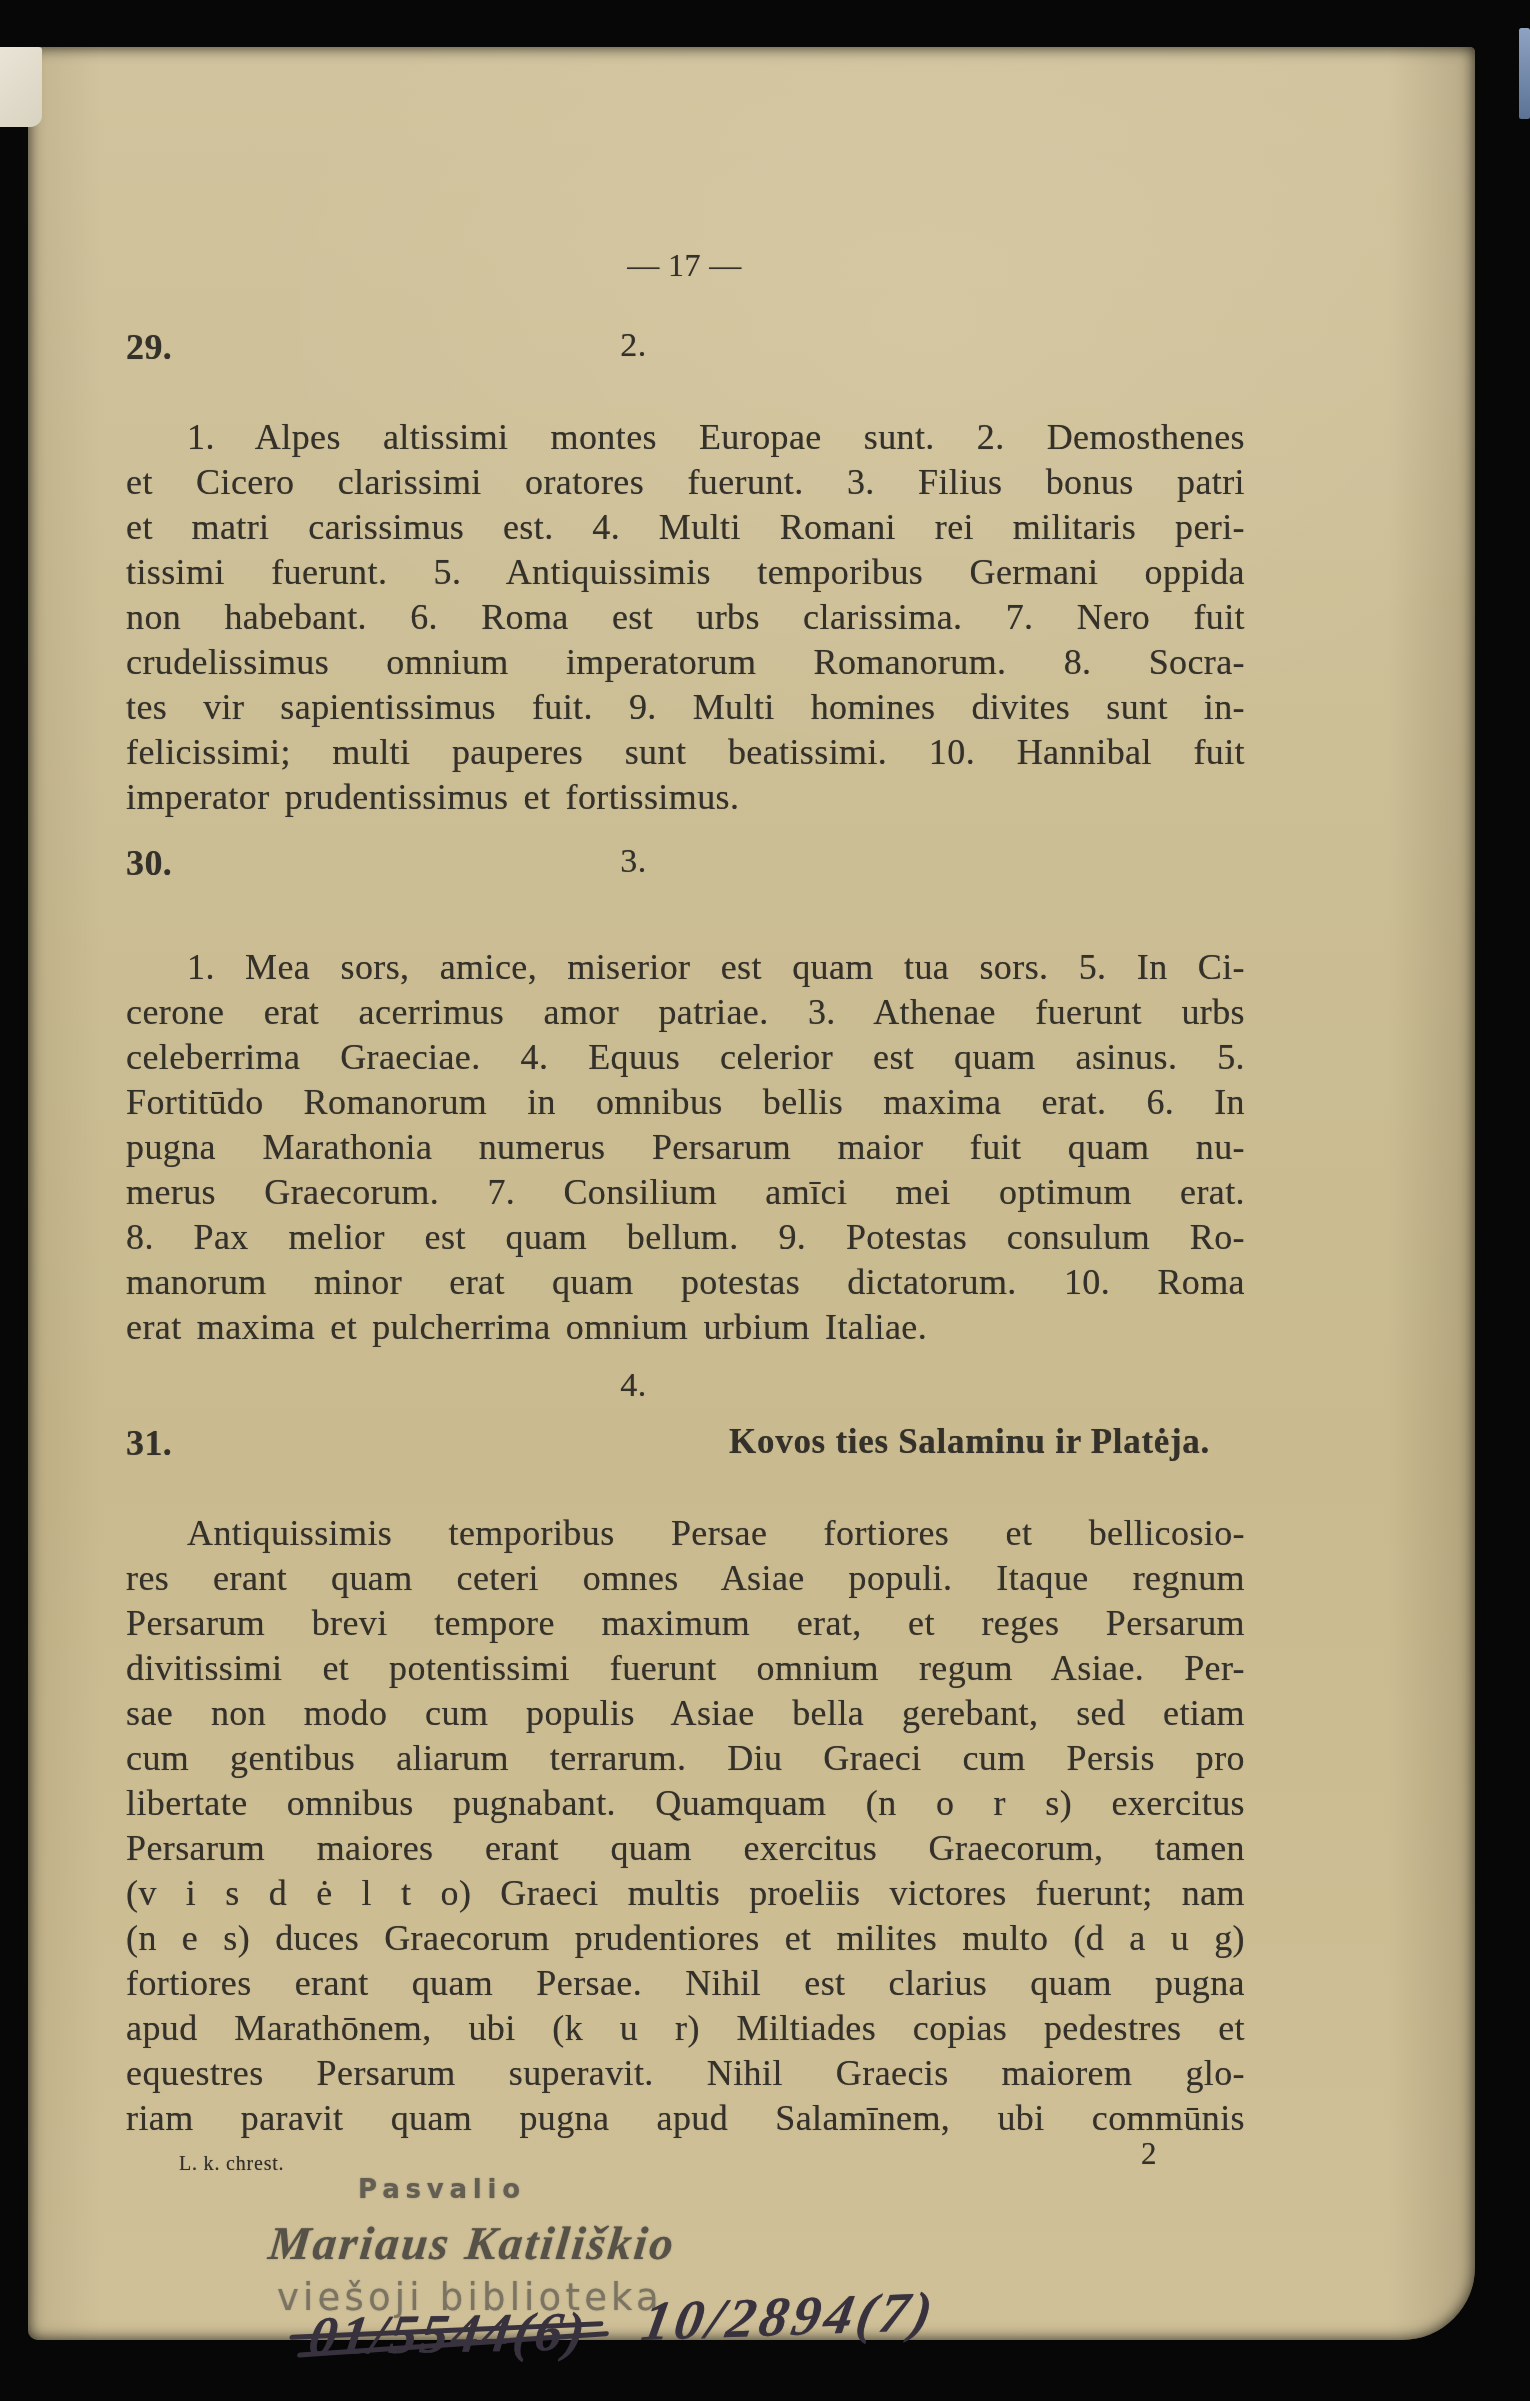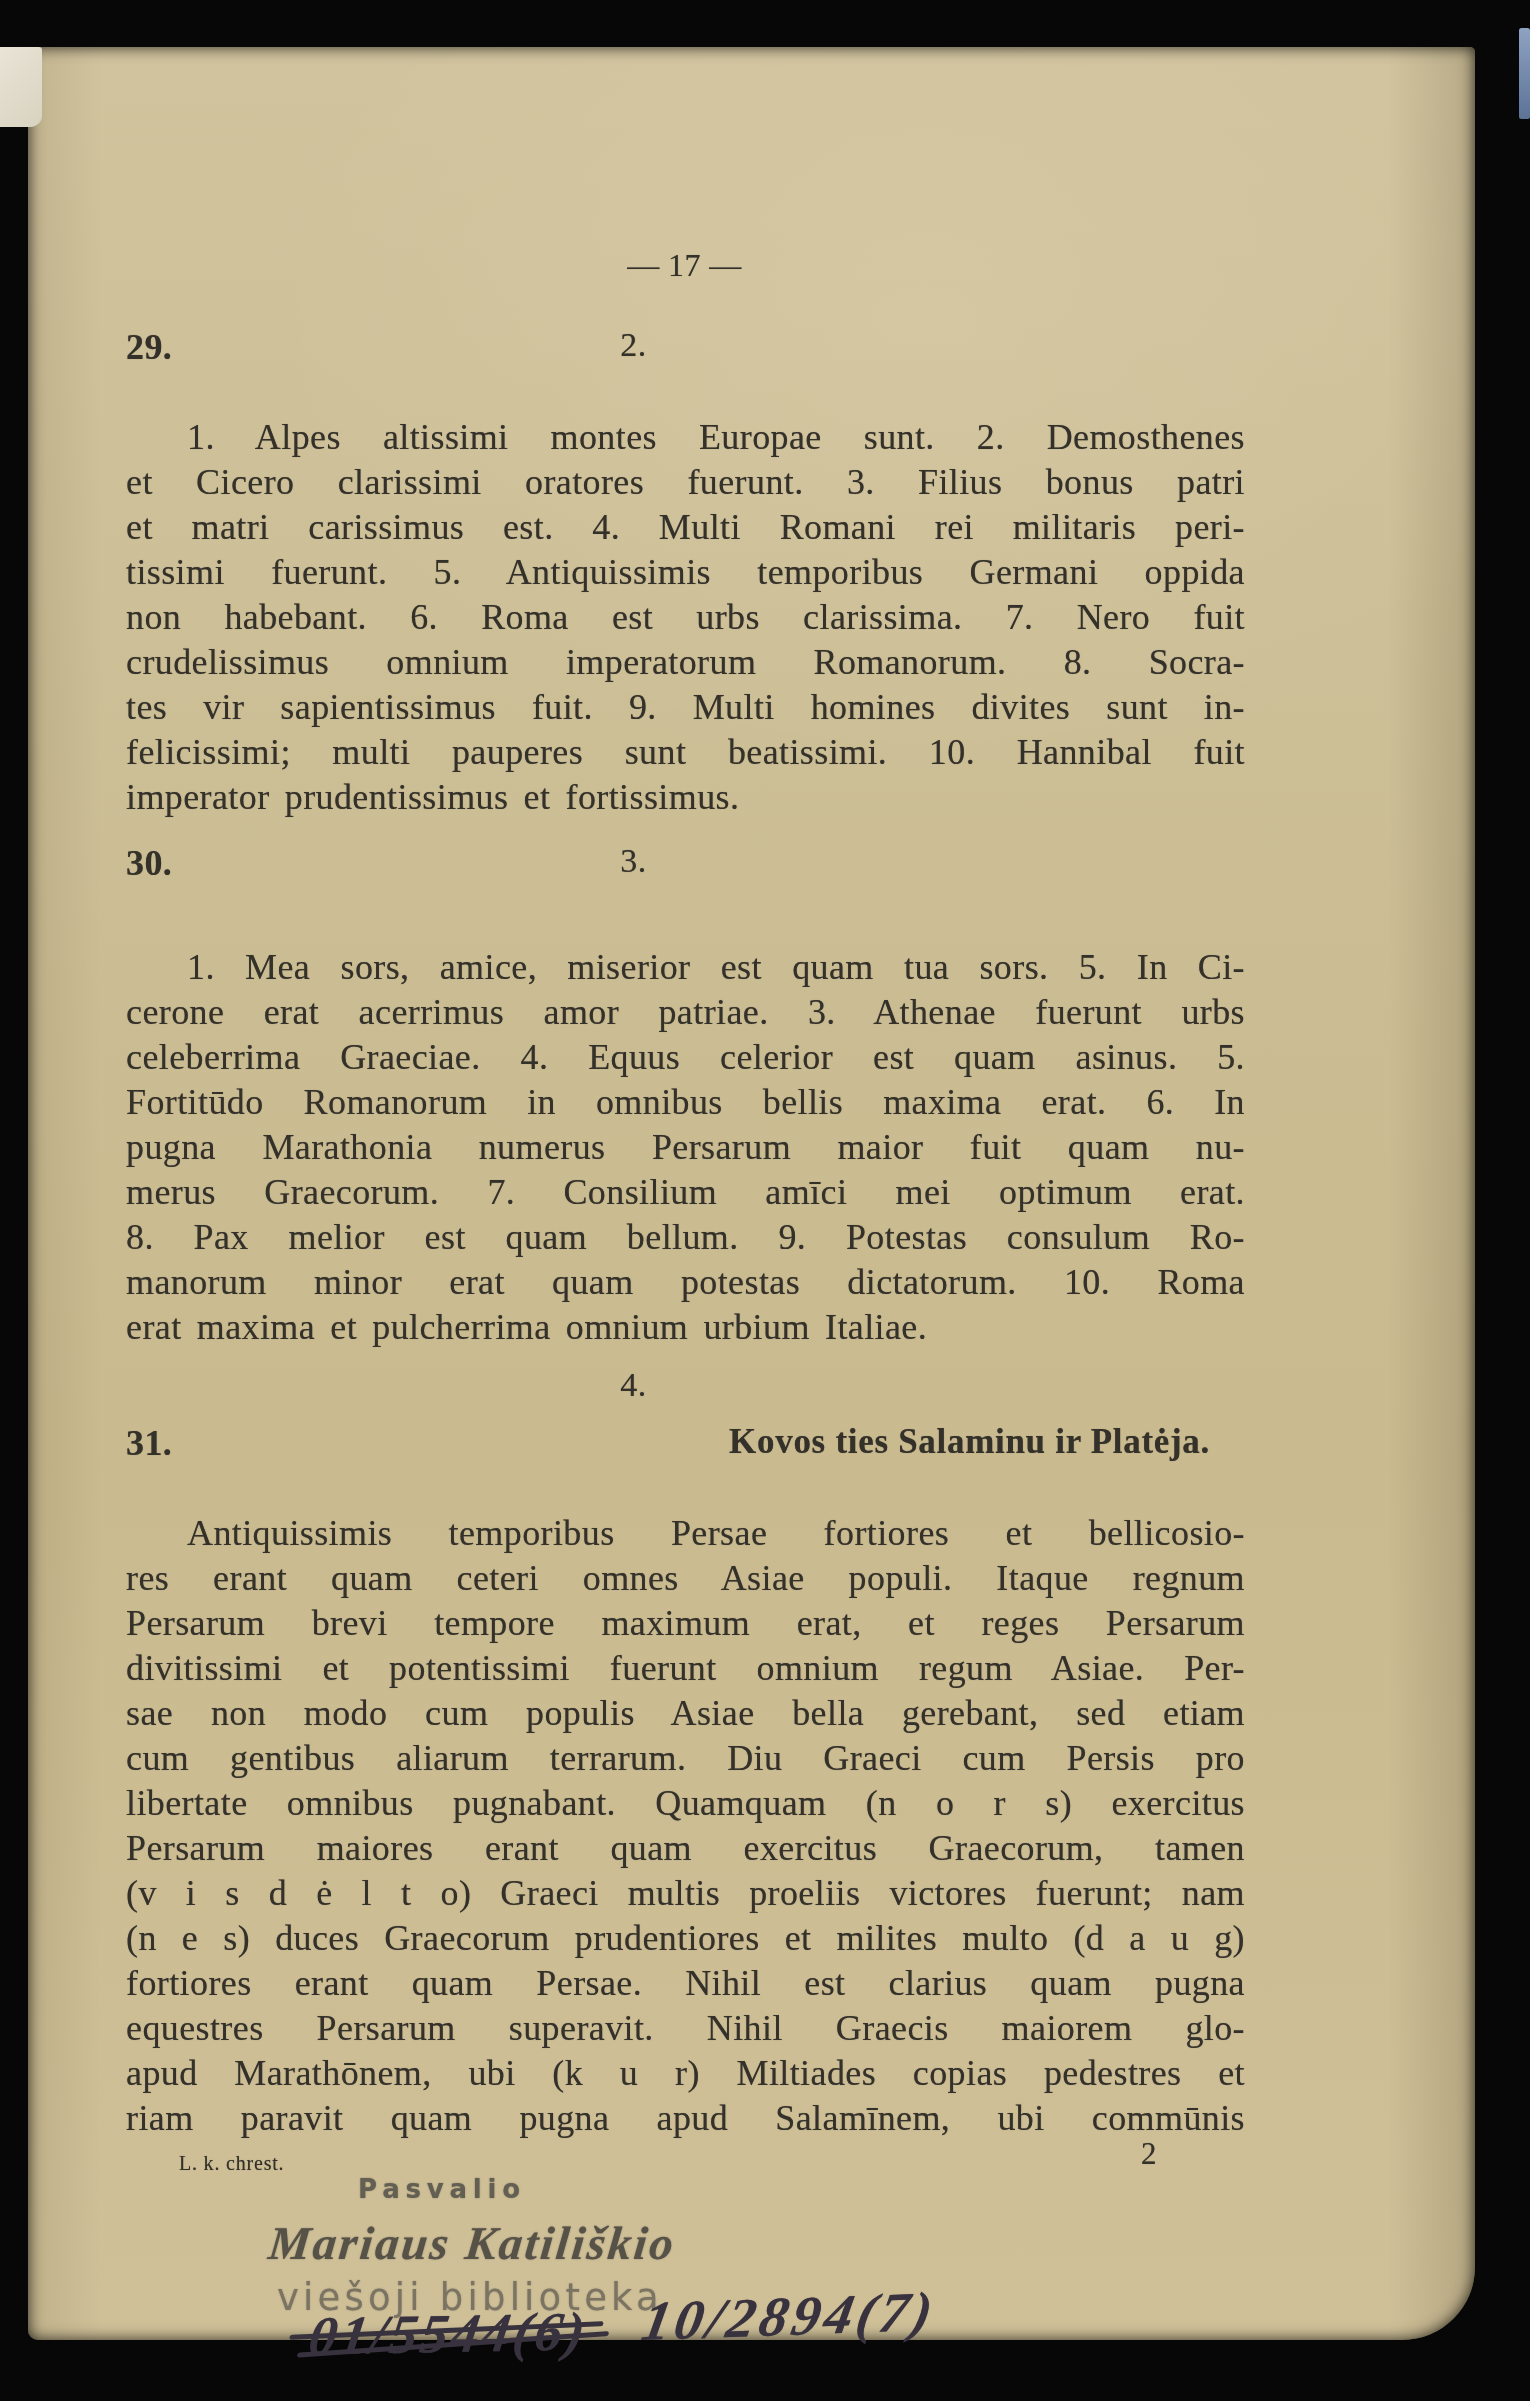--- a/index.html
+++ b/index.html
@@ -160,22 +160,22 @@
       <div class="pline">res erant quam ceteri omnes Asiae populi. Itaque regnum</div>
       <div class="pline">Persarum brevi tempore maximum erat, et reges Persarum</div>
       <div class="pline">divitissimi et potentissimi fuerunt omnium regum Asiae. Per-</div>
       <div class="pline">sae non modo cum populis Asiae bella gerebant, sed etiam</div>
       <div class="pline">cum gentibus aliarum terrarum. Diu Graeci cum Persis pro</div>
       <div class="pline">libertate omnibus pugnabant. Quamquam (n o r s) exercitus</div>
       <div class="pline">Persarum maiores erant quam exercitus Graecorum, tamen</div>
       <div class="pline">(v i s  d ė l t o) Graeci multis proeliis victores fuerunt; nam</div>
       <div class="pline">(n e s) duces Graecorum prudentiores et milites multo (d a u g)</div>
       <div class="pline">fortiores erant quam Persae. Nihil est clarius quam pugna</div>
+      <div class="pline">apud Marathōnem, ubi (k u r) Miltiades copias pedestres et</div>
       <div class="pline">equestres Persarum superavit. Nihil Graecis maiorem glo-</div>
-      <div class="pline">apud Marathōnem, ubi (k u r) Miltiades copias pedestres et</div>
       <div class="pline">riam paravit quam pugna apud Salamīnem, ubi commūnis</div>
     </div>
 
   <div class="print foot-left">L. k. chrest.</div>
   <div class="print foot-num">2</div>
 
   <div class="stamp">
     <div class="stamp-l1">Pasvalio</div>
     <div class="stamp-l2">Mariaus Katiliškio</div>
     <div class="stamp-l3">viešoji biblioteka</div>

